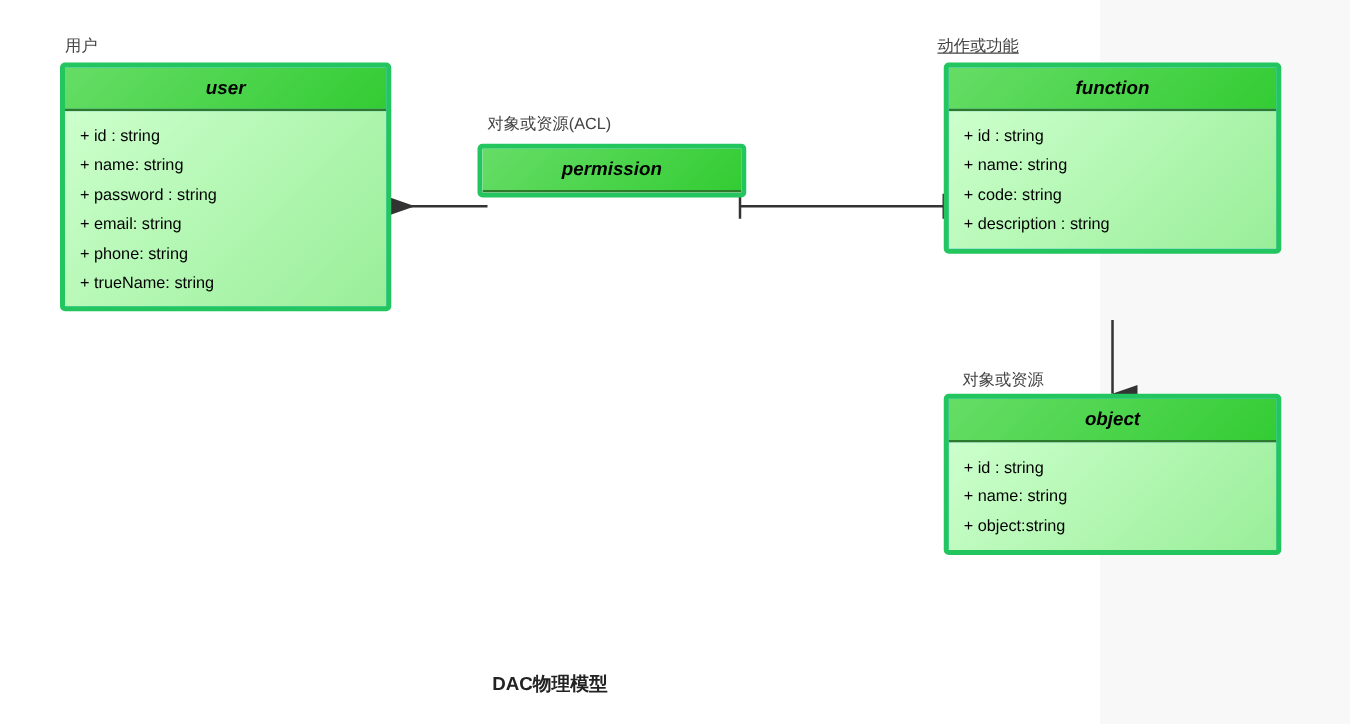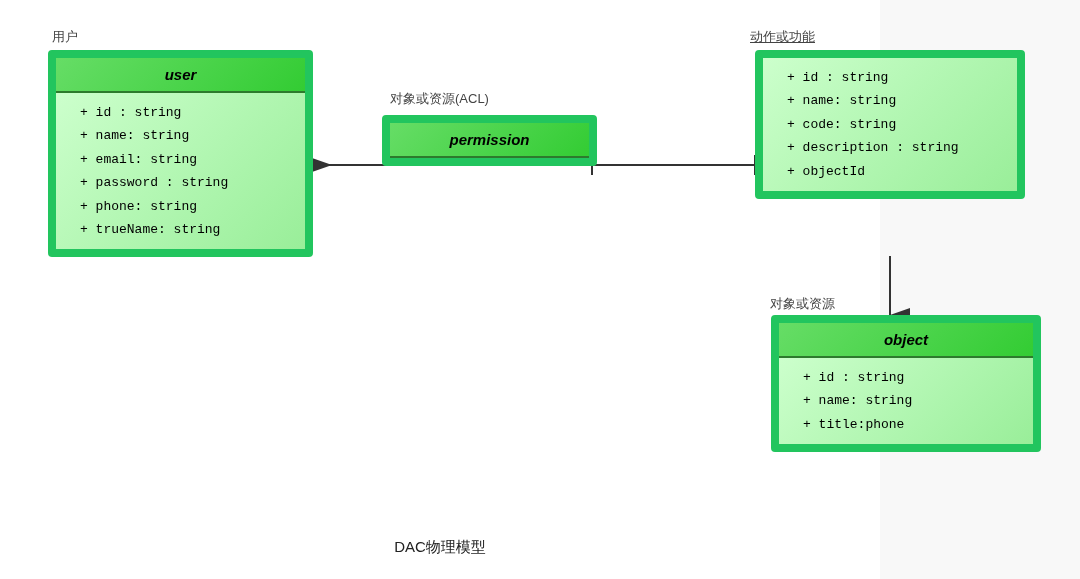--- a/index.html
+++ b/index.html
@@ -15,56 +15,55 @@
 
     .diagram-container {
       width: 880px;
       height: 579px;
       position: relative;
       background: #fff;
     }
 
     .uml-box {
       position: absolute;
-      border: 8px solid #22c55e;
+      border: 4px solid #22c55e;
       border-radius: 4px;
       overflow: hidden;
       background: #7dd3fc;
     }
 
     .uml-header {
       background: linear-gradient(135deg, #66dd66, #33cc33);
       text-align: center;
       padding: 8px 12px;
       font-weight: bold;
       font-style: italic;
       font-size: 15px;
       color: #000;
       border-bottom: 2px solid #2d7a2d;
     }
 
     .uml-body {
       background: linear-gradient(135deg, #ccffcc, #99ee99);
-      padding: 8px 24px;
+      padding: 8px 12px;
       font-size: 13px;
       line-height: 1.8;
       color: #000;
-      font-family: Liberation Mono, monospace;
     }
 
     .label-text {
       position: absolute;
       font-size: 13px;
       color: #444;
     }
 
     .diagram-title {
       position: absolute;
       font-size: 15px;
-      font-weight: normal;
+      font-weight: bold;
       color: #222;
       text-align: center;
     }
 
     svg.arrows {
       position: absolute;
       top: 0;
       left: 0;
       width: 1080px;
       height: 579px;
@@ -104,45 +103,45 @@
     <line x1="755" y1="155" x2="755" y2="175" stroke="#333" stroke-width="2"></line>
 
     <line x1="890" y1="256" x2="890" y2="315" stroke="#333" stroke-width="2" marker-end="url(#arrowhead-down)"></line>
   </svg>
 
   <div class="uml-box" style="left:48px; top:50px; width:265px;">
     <div class="uml-header">user</div>
     <div class="uml-body">
       <div>+ id : string</div>
       <div>+ name: string</div>
+      <div>+ password : string</div>
       <div>+ email: string</div>
-      <div>+ password : string</div>
       <div>+ phone: string</div>
       <div>+ trueName: string</div>
     </div>
   </div>
 
   <div class="uml-box" style="left:382px; top:115px; width:215px;">
     <div class="uml-header">permission</div>
   </div>
 
   <div class="uml-box" style="left:755px; top:50px; width:270px;">
+    <div class="uml-header">function</div>
     <div class="uml-body">
       <div>+ id : string</div>
       <div>+ name: string</div>
       <div>+ code: string</div>
       <div>+ description : string</div>
-      <div>+ objectId</div>
     </div>
   </div>
 
-  <div class="uml-box" style="left:755px; top:315px; width:270px;margin-left:16px;">
+  <div class="uml-box" style="left:755px; top:315px; width:270px;">
     <div class="uml-header">object</div>
     <div class="uml-body">
       <div>+ id : string</div>
       <div>+ name: string</div>
-      <div>+ title:phone</div>
+      <div>+ object:string</div>
     </div>
   </div>
 
   <div class="diagram-title" style="bottom:22px; left:50%; transform:translateX(-50%);">DAC物理模型</div>
 
 </div>
 
 </body></html>

